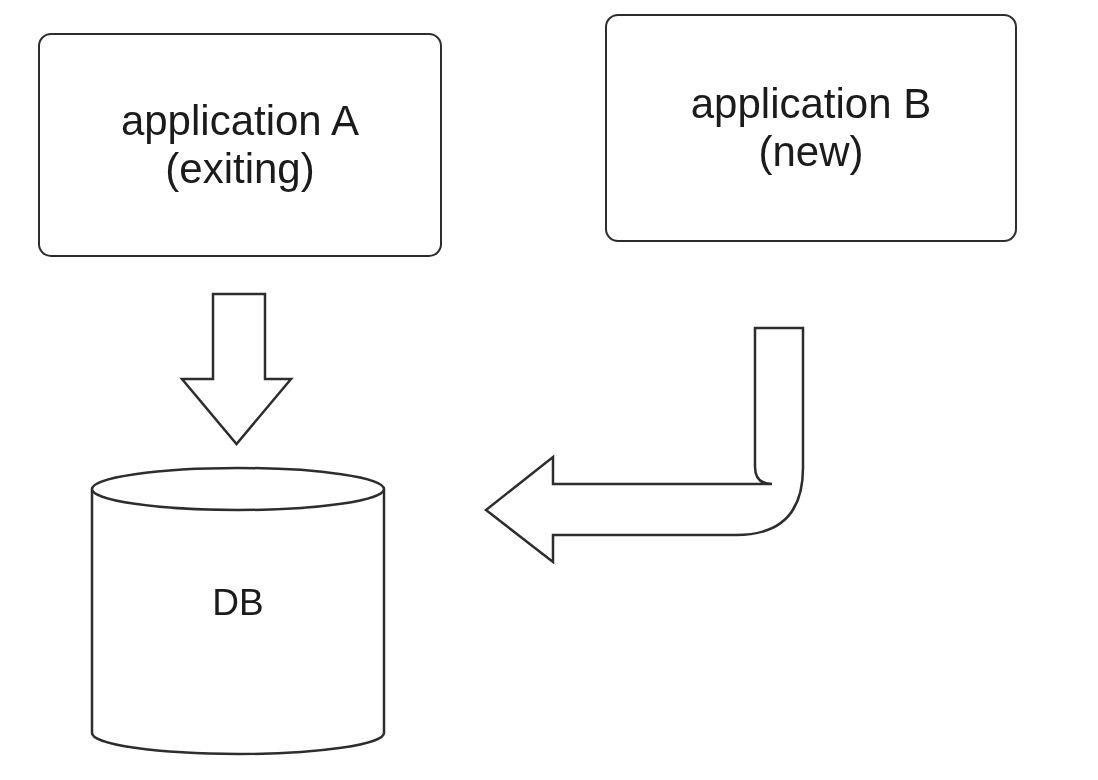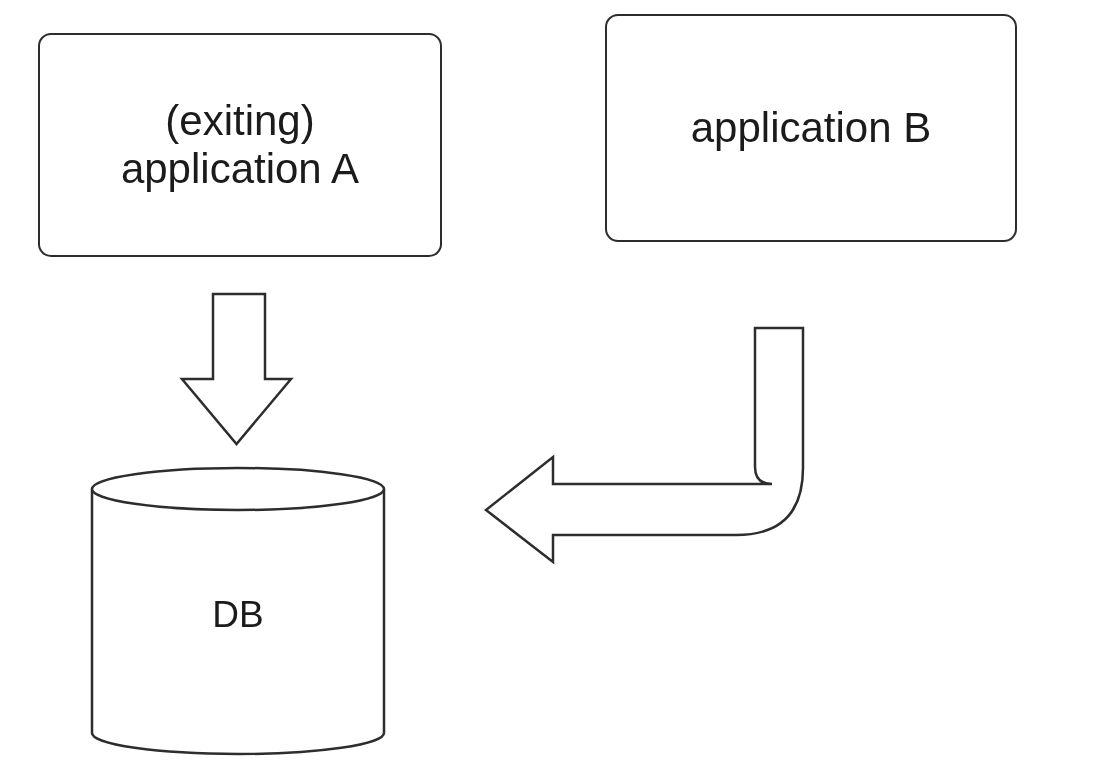--- a/index.html
+++ b/index.html
@@ -46,21 +46,20 @@
   .db-label {
     position: absolute;
     left: 92px; top: 580px; width: 292px;
     text-align: center;
     color: var(--text);
   }
   .db-label .label-line {
     font-size: 37px;
     line-height: 45px;
     white-space: nowrap;
-    margin-top: 12px;
   }
   svg path, svg ellipse { vector-effect: non-scaling-stroke; }
 </style>
 </head>
 <body>
 
 <div class="canvas">
 
   <svg class="shapes-layer" viewBox="0 0 1098 780" xmlns="http://www.w3.org/2000/svg" aria-hidden="true">
 
@@ -78,25 +77,26 @@
              Q 803 535 803 468
              L 803 328
              Z" fill="#ffffff" stroke="#2d2d2d" stroke-width="2.5" stroke-linejoin="miter"></path>
 
     <path d="M 92 489 L 92 733 A 146 21 0 0 0 384 733 L 384 489" fill="#ffffff" stroke="#2d2d2d" stroke-width="2.5"></path>
 
     <ellipse cx="238" cy="489" rx="146" ry="21" fill="#ffffff" stroke="#2d2d2d" stroke-width="2.5"></ellipse>
   </svg>
 
   <div class="node-box" id="box-app-a">
+    <div class="label-line">application A</div>
     <div class="label-line">(exiting)</div>
-    <div class="label-line">application A</div>
   </div>
 
   <div class="node-box" id="box-app-b">
     <div class="label-line">application B</div>
+    <div class="label-line">(new)</div>
   </div>
 
   <div class="db-label">
     <div class="label-line">DB</div>
   </div>
 
 </div>
 
 </body></html>

